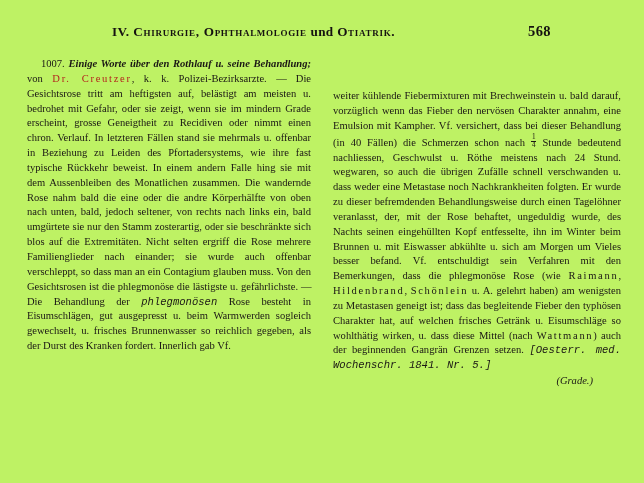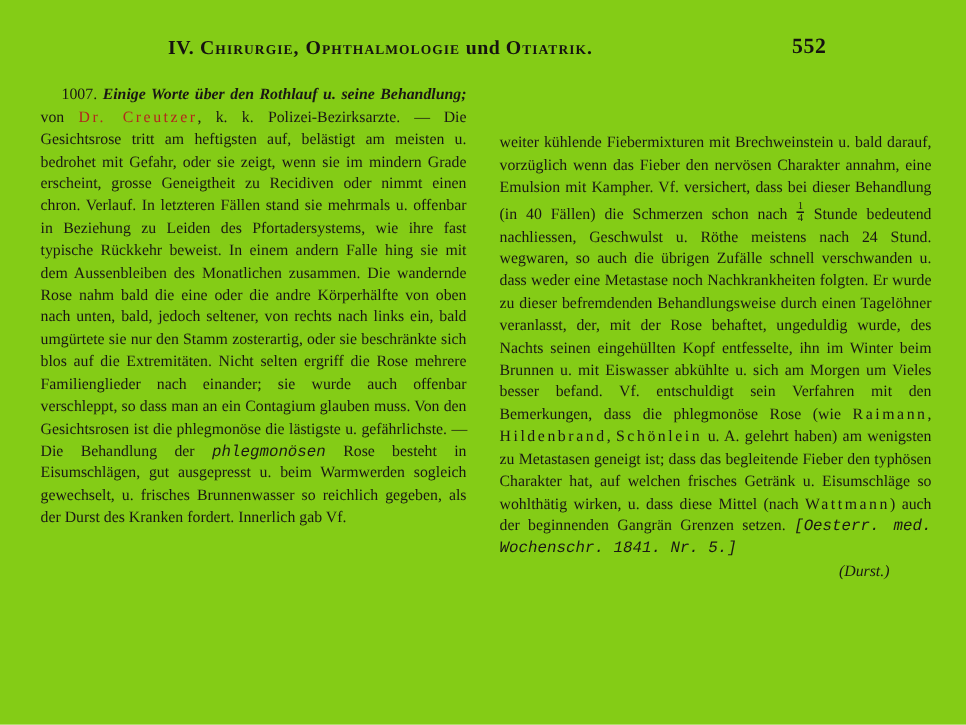--- a/index.html
+++ b/index.html
@@ -11,21 +11,21 @@
     height: 483px;
     background: #fdfdfb;
     font-family: "Liberation Serif", "DejaVu Serif", serif;
     color: #191613;
     overflow: hidden;
   }
   .page {
     position: relative;
     width: 644px;
     height: 483px;
-    background: #84cc16;
+    background: #bef264;
   }
 
   
   .runhead {
     position: absolute;
     left: 0;
     top: 24px;
     width: 644px;
     height: 20px;
   }
@@ -140,28 +140,28 @@
 
 <div class="page">
 
   <div class="runhead">
     <div class="runhead-title">
       <span>IV.</span>
       <span class="sc">Chirurgie, Ophthalmologie</span>
       <span class="lc">und</span>
       <span class="sc">Otiatrik.</span>
     </div>
-    <div class="runhead-page">552</div>
+    <div class="runhead-page">568</div>
   </div>
 
   <div class="cols">
 
     <div class="col col-left">
       <p class="lead"><span>1007.</span> <span class="bsc">Einige Worte über den Rothlauf u. seine Behandlung;</span> <span>von</span> <span class="red spaced">Dr. Creutzer</span><span>, k. k. Polizei-Bezirksarzte.</span> <span class="emdash">—</span> <span>Die Gesichtsrose tritt am heftigsten auf, belästigt am meisten u. bedrohet mit Gefahr, oder sie zeigt, wenn sie im mindern Grade erscheint, grosse Geneigtheit zu Recidiven oder nimmt einen chron. Verlauf. In letzteren Fällen stand sie mehrmals u. offenbar in Beziehung zu Leiden des Pfortadersystems, wie ihre fast typische Rückkehr beweist. In einem andern Falle hing sie mit dem Aussenbleiben des Monatlichen zusammen. Die wandernde Rose nahm bald die eine oder die andre Körperhälfte von oben nach unten, bald, jedoch seltener, von rechts nach links ein, bald umgürtete sie nur den Stamm zosterartig, oder sie beschränkte sich blos auf die Extremitäten. Nicht selten ergriff die Rose mehrere Familienglieder nach einander; sie wurde auch offenbar verschleppt, so dass man an ein Contagium glauben muss. Von den Gesichtsrosen ist die phlegmonöse die lästigste u. gefährlichste.</span> <span class="emdash">—</span> <span>Die Behandlung der</span> <span class="it">phlegmonösen</span> <span>Rose besteht in Eisumschlägen, gut ausgepresst u. beim Warmwerden sogleich gewechselt, u. frisches Brunnenwasser so reichlich gegeben, als der Durst des Kranken fordert. Innerlich gab Vf.</span></p>
     </div>
 
     <div class="col col-right">
       <p class="cont"><span>weiter kühlende Fiebermixturen mit Brechweinstein u. bald darauf, vorzüglich wenn das Fieber den nervösen Charakter annahm, eine Emulsion mit Kampher. Vf. versichert, dass bei dieser Behandlung (in 40 Fällen) die Schmerzen schon nach</span> <span class="frac"><span class="n">1</span><span class="d">4</span></span> <span>Stunde bedeutend nachliessen, Geschwulst u. Röthe meistens nach 24 Stund. wegwaren, so auch die übrigen Zufälle schnell verschwanden u. dass weder eine Metastase noch Nachkrankheiten folgten. Er wurde zu dieser befremdenden Behandlungsweise durch einen Tagelöhner veranlasst, der, mit der Rose behaftet, ungeduldig wurde, des Nachts seinen eingehüllten Kopf entfesselte, ihn im Winter beim Brunnen u. mit Eiswasser abkühlte u. sich am Morgen um Vieles besser befand. Vf. entschuldigt sein Verfahren mit den Bemerkungen, dass die phlegmonöse Rose (wie</span> <span class="spaced">Raimann</span>, <span class="spaced">Hildenbrand</span>, <span class="spaced">Schönlein</span> <span>u. A. gelehrt haben) am wenigsten zu Metastasen geneigt ist; dass das begleitende Fieber den typhösen Charakter hat, auf welchen frisches Getränk u. Eisumschläge so wohlthätig wirken, u. dass diese Mittel (nach</span> <span class="spaced">Wattmann</span><span>) auch der beginnenden Gangrän Grenzen setzen.</span> <span class="it">[Oesterr. med. Wochenschr. 1841. Nr. 5.]</span></p>
-      <span class="signature">(Durst.)</span>
+      <span class="signature">(Grade.)</span>
     </div>
 
   </div>
 </div>
 
 </body></html>

